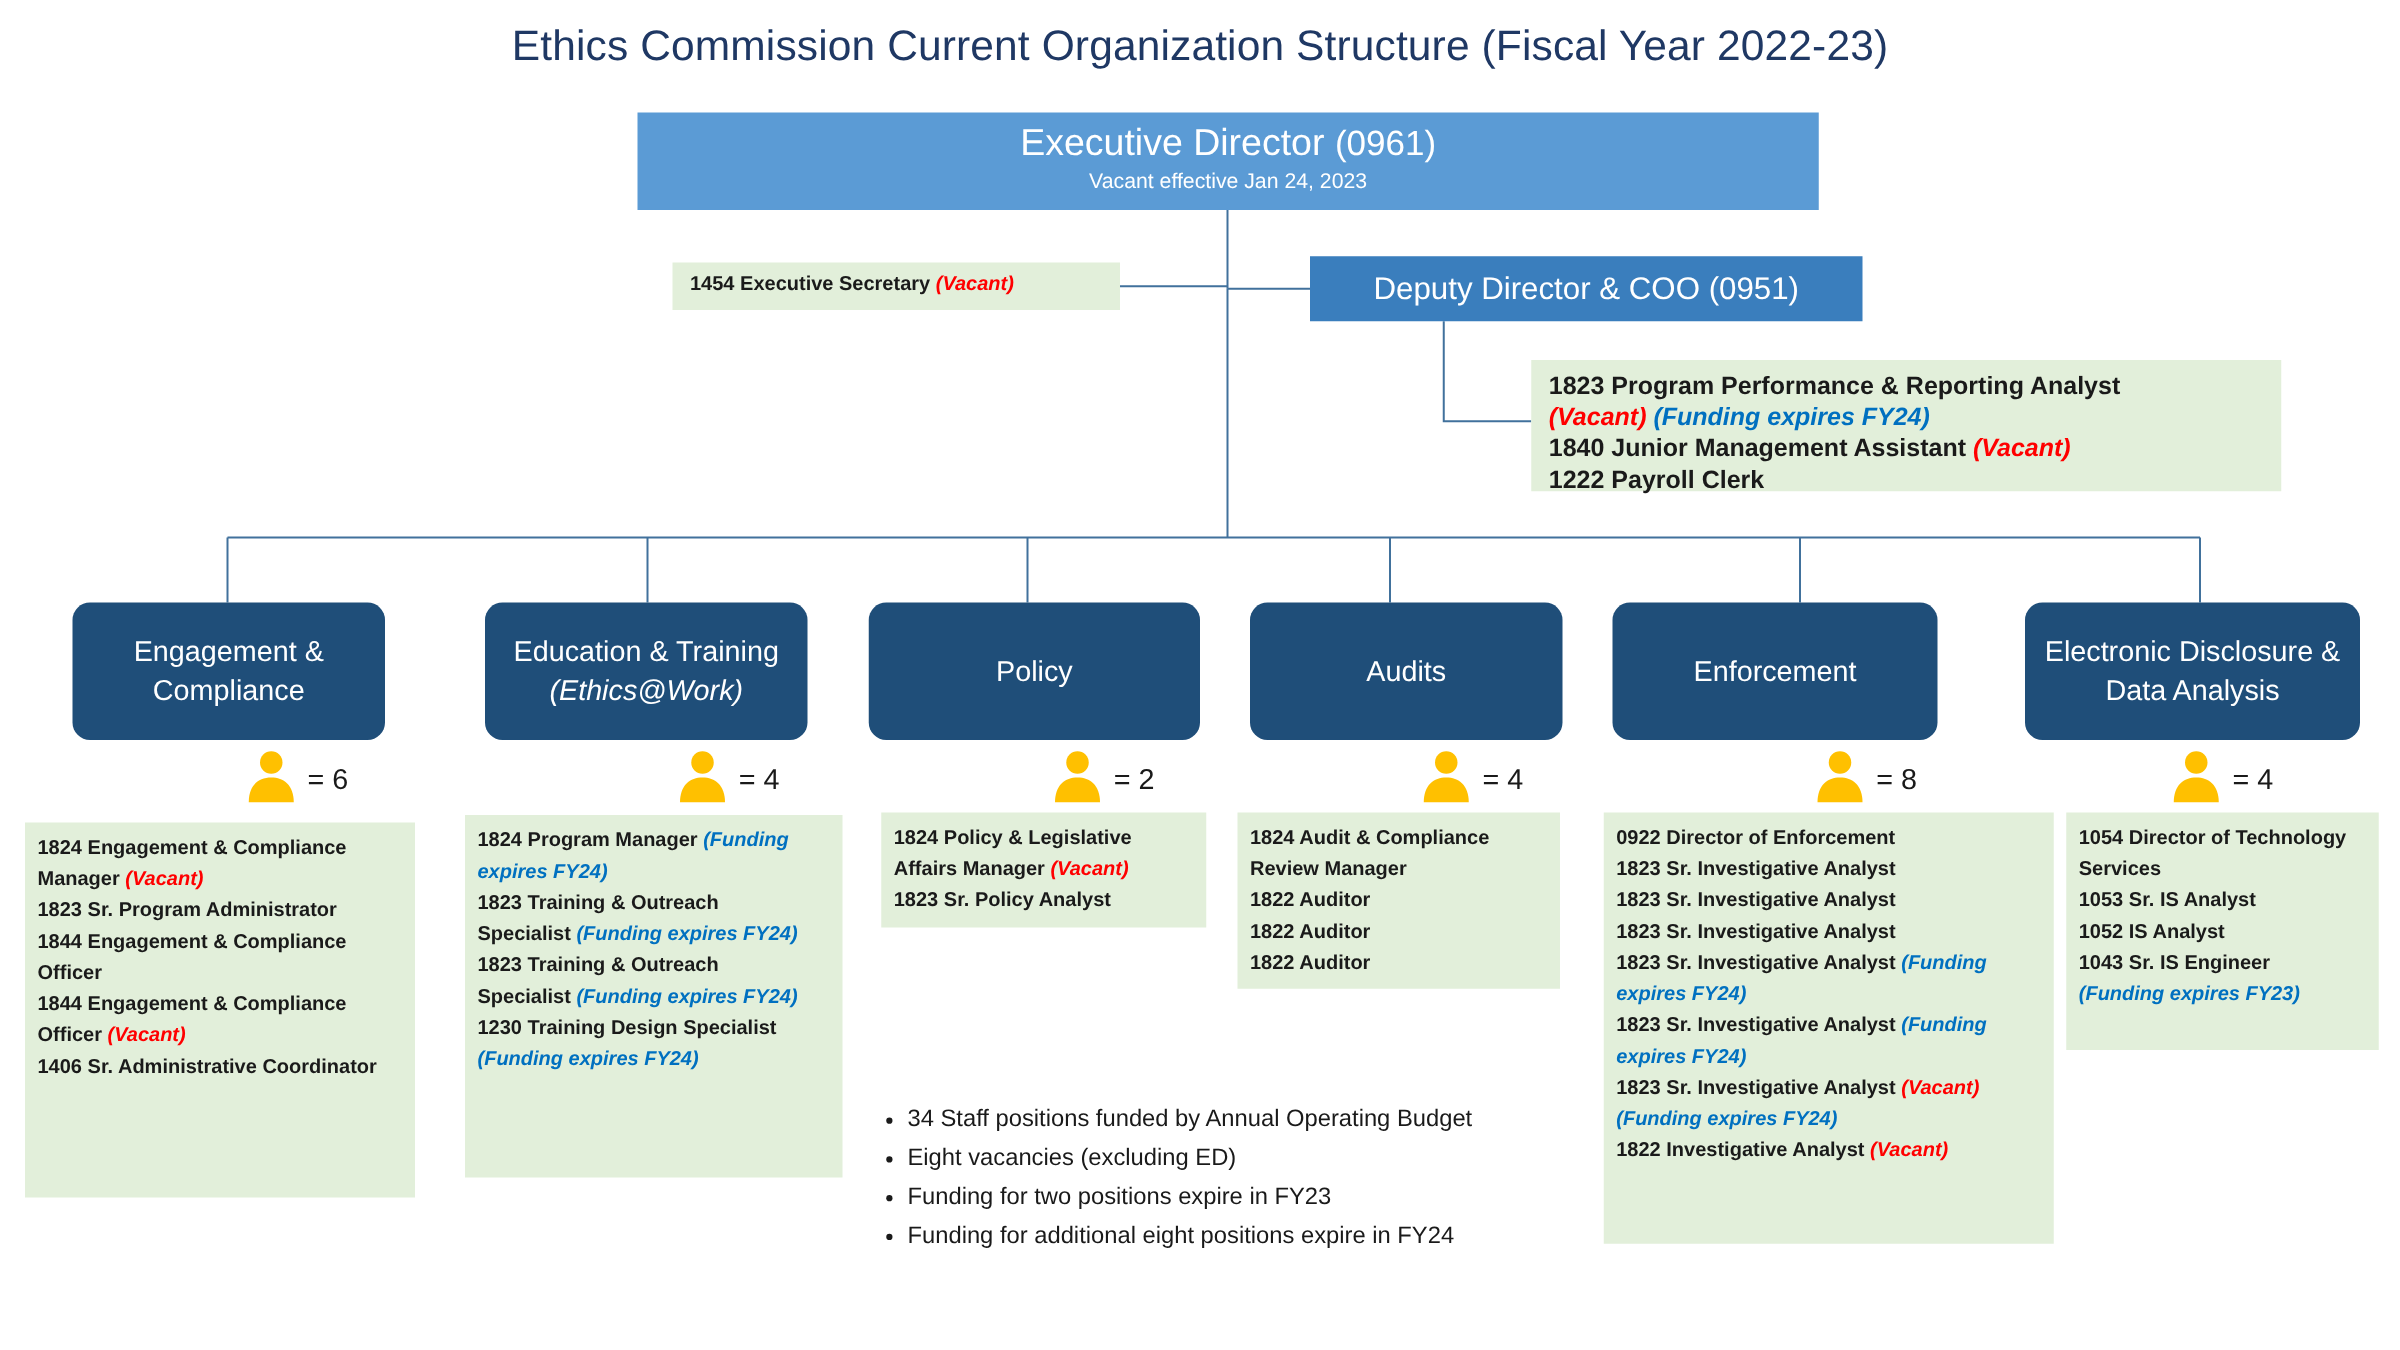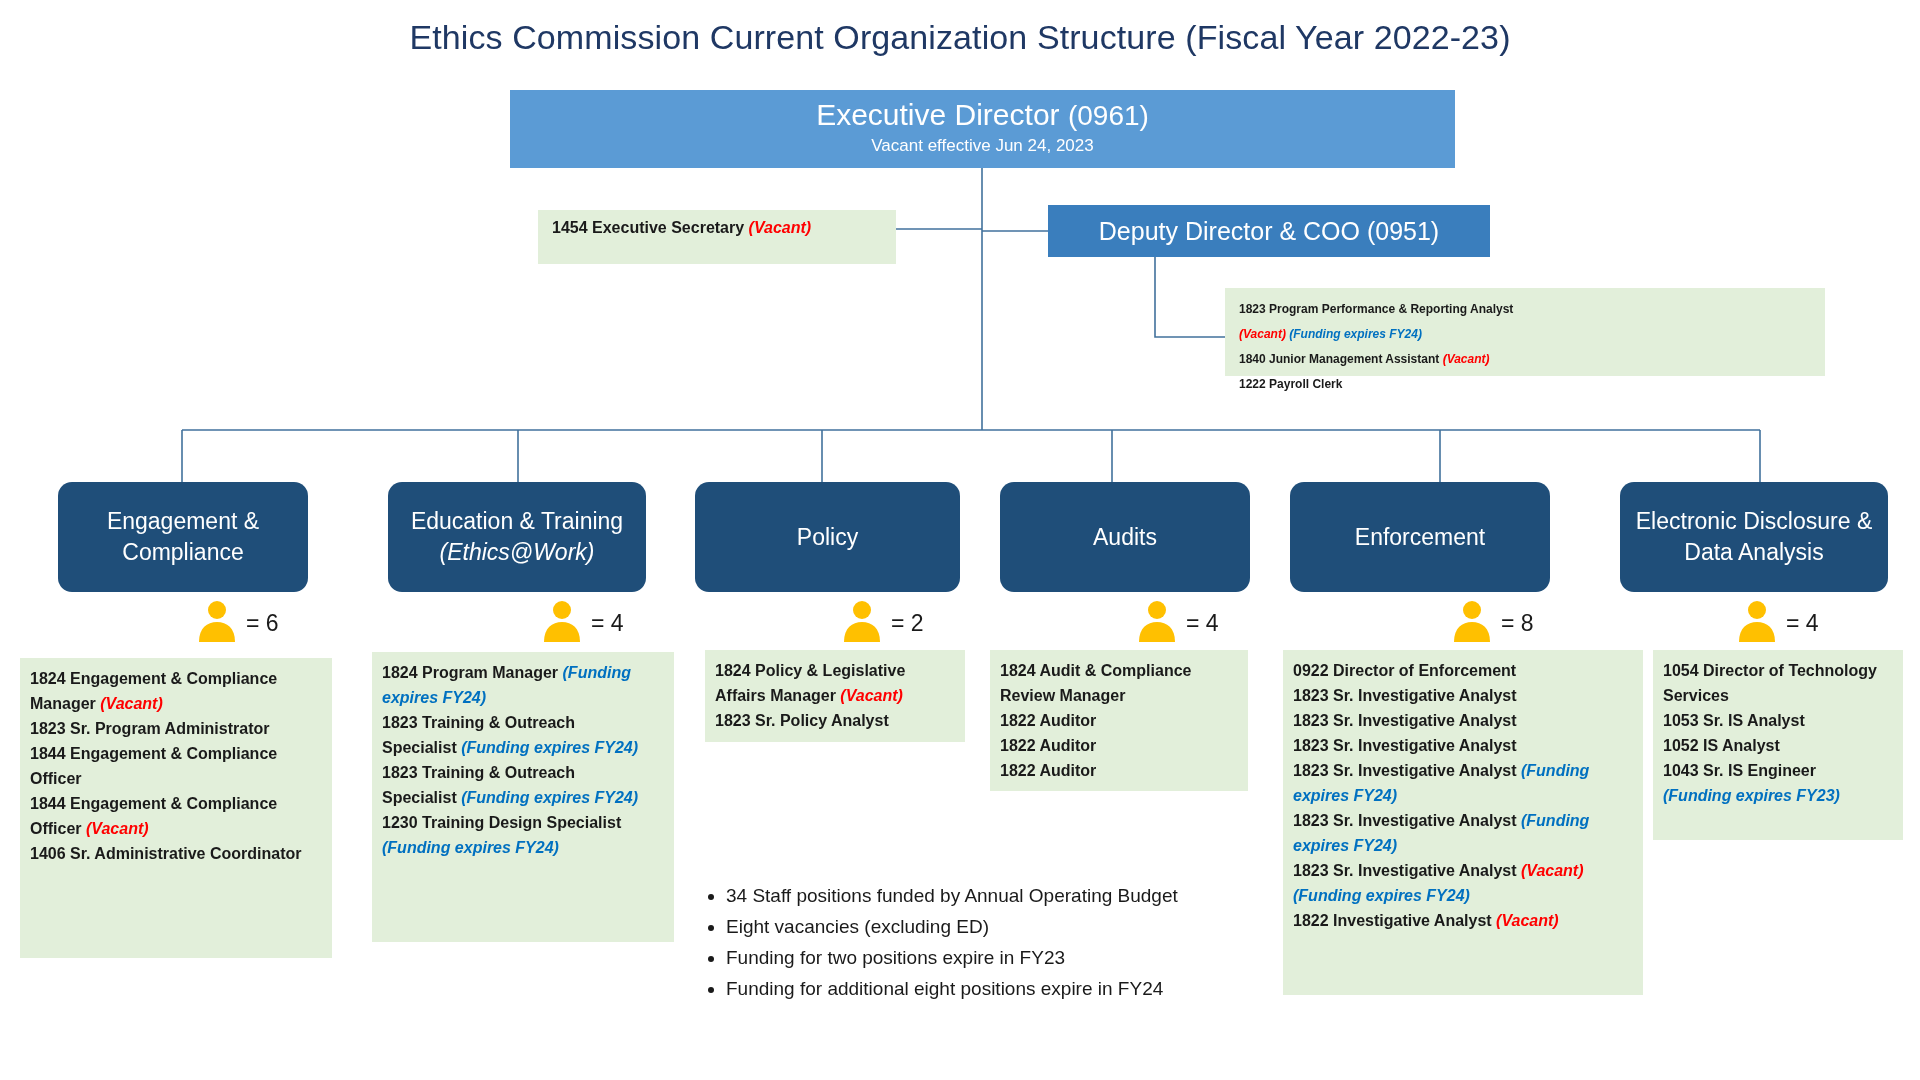--- a/index.html
+++ b/index.html
@@ -62,32 +62,32 @@
     left: 1048px; top: 205px; width: 442px; height: 52px;
     background: #3a7ebd;
     color: #ffffff;
     text-align: center;
     font-size: 25px;
     line-height: 52px;
   }
 
   
   #exec-sec {
-    left: 538px; top: 210px; width: 358px; height: 54px;
+    left: 538px; top: 210px; width: 358px; height: 38px;
     background: #e2efda;
     font-size: 16px;
     font-weight: bold;
     padding: 9px 0 0 14px;
   }
 
   
   #deputy-staff {
-    left: 1225px; top: 288px; width: 600px; height: 88px;
+    left: 1225px; top: 288px; width: 600px; height: 105px;
     background: #e2efda;
-    font-size: 12px;
+    font-size: 20px;
     font-weight: bold;
     padding: 9px 0 0 14px;
     line-height: 25px;
   }
 
   .vacant { color: #ff0000; font-style: italic; font-weight: bold; }
   .fund   { color: #0070c0; font-style: italic; font-weight: bold; }
 
   
   .division {
@@ -162,21 +162,21 @@
     </g>
   </svg>
 
   <div class="abs" id="title">Ethics Commission Current Organization Structure (Fiscal Year 2022-23)</div>
 
   <div class="abs" id="exec-dir">
     <div class="main">
       <span>Executive Director</span>
       <span class="code">(0961)</span>
     </div>
-    <div class="sub">Vacant effective Jun 24, 2023</div>
+    <div class="sub">Vacant effective Jan 24, 2023</div>
   </div>
 
   <div class="abs" id="exec-sec">
     <span>1454 Executive Secretary</span>
     <span class="vacant">(Vacant)</span>
   </div>
 
   <div class="abs" id="deputy">
     <span>Deputy Director &amp; COO (0951)</span>
   </div>

